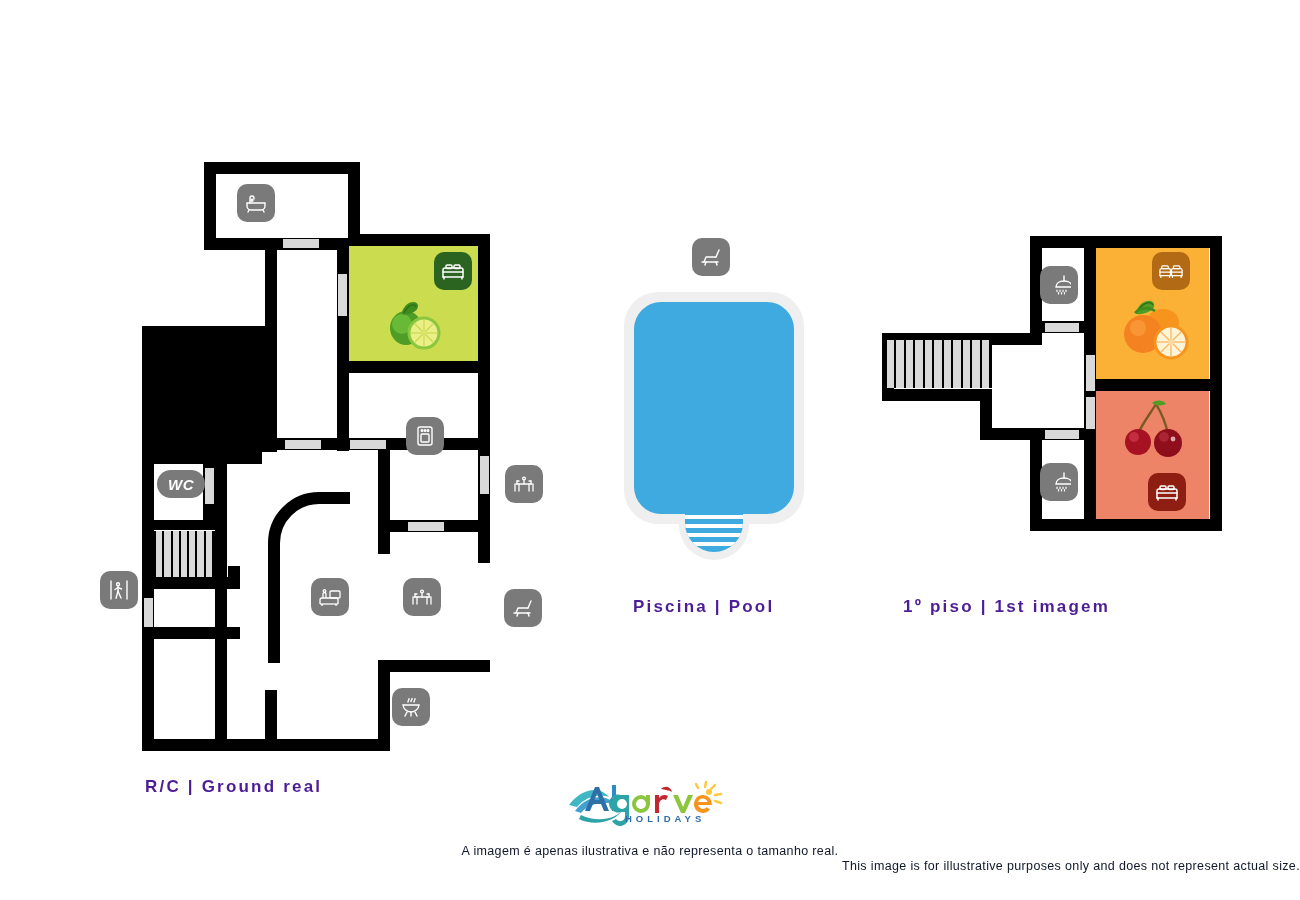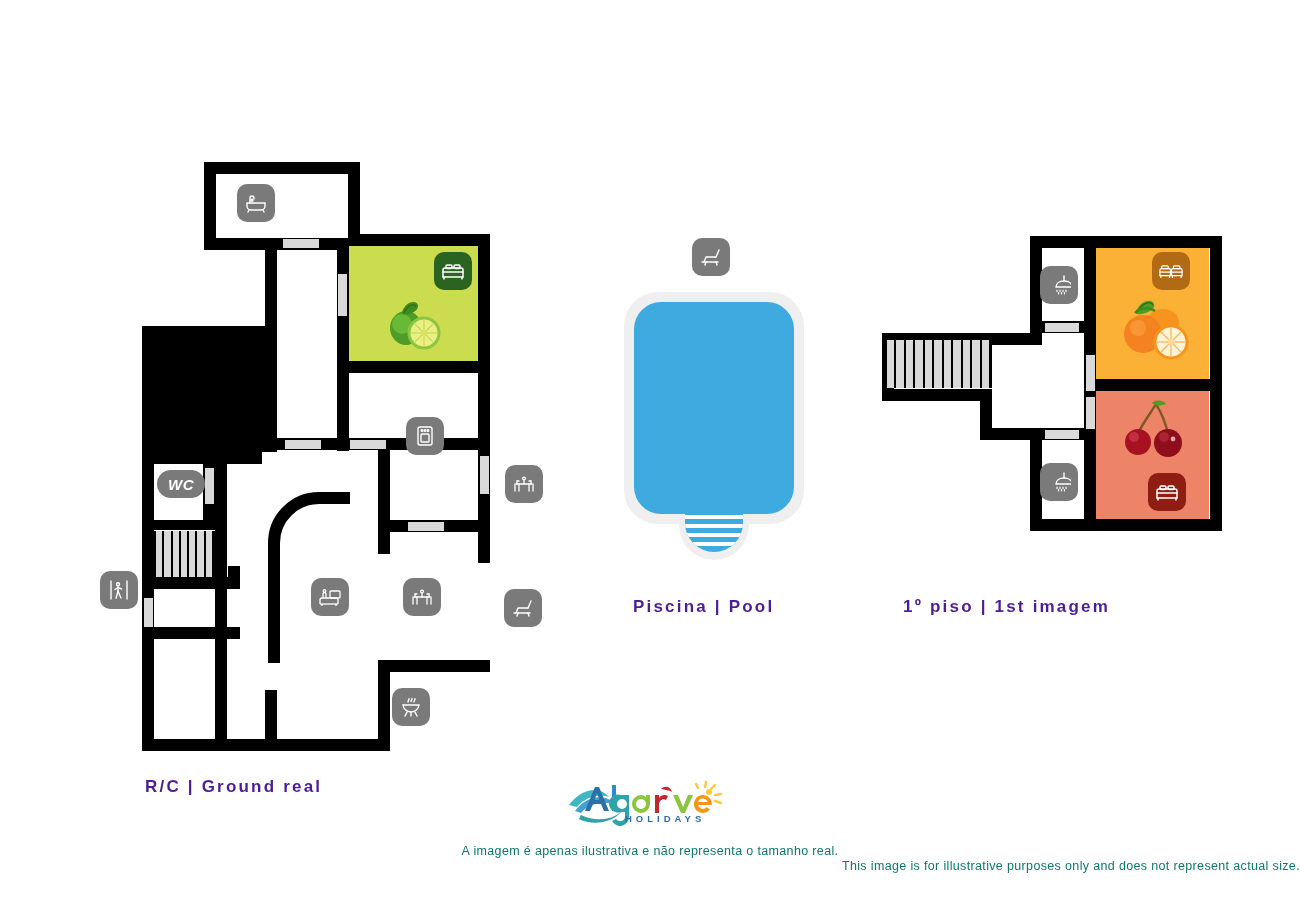--- a/index.html
+++ b/index.html
@@ -82,21 +82,21 @@
   
   #logo{position:absolute;left:565px;top:775px;width:172px;height:52px;}
   #logo .holidays{
     position:absolute;left:44px;top:38px;font-size:9.5px;font-weight:bold;
     letter-spacing:4px;color:#2f6ea8;margin-left:16px;
   }
 
   
   .footer{
     position:absolute;left:0;width:1300px;text-align:center;
-    color:#0f766e;font-size:12.5px;letter-spacing:.35px;
+    color:#0f172a;font-size:12.5px;letter-spacing:.35px;
   }
   #foot1{top:844px;}
   #foot2{top:859px;text-align:right;}
 </style>
 </head>
 <body>
 
 <div class="page">
 
 

